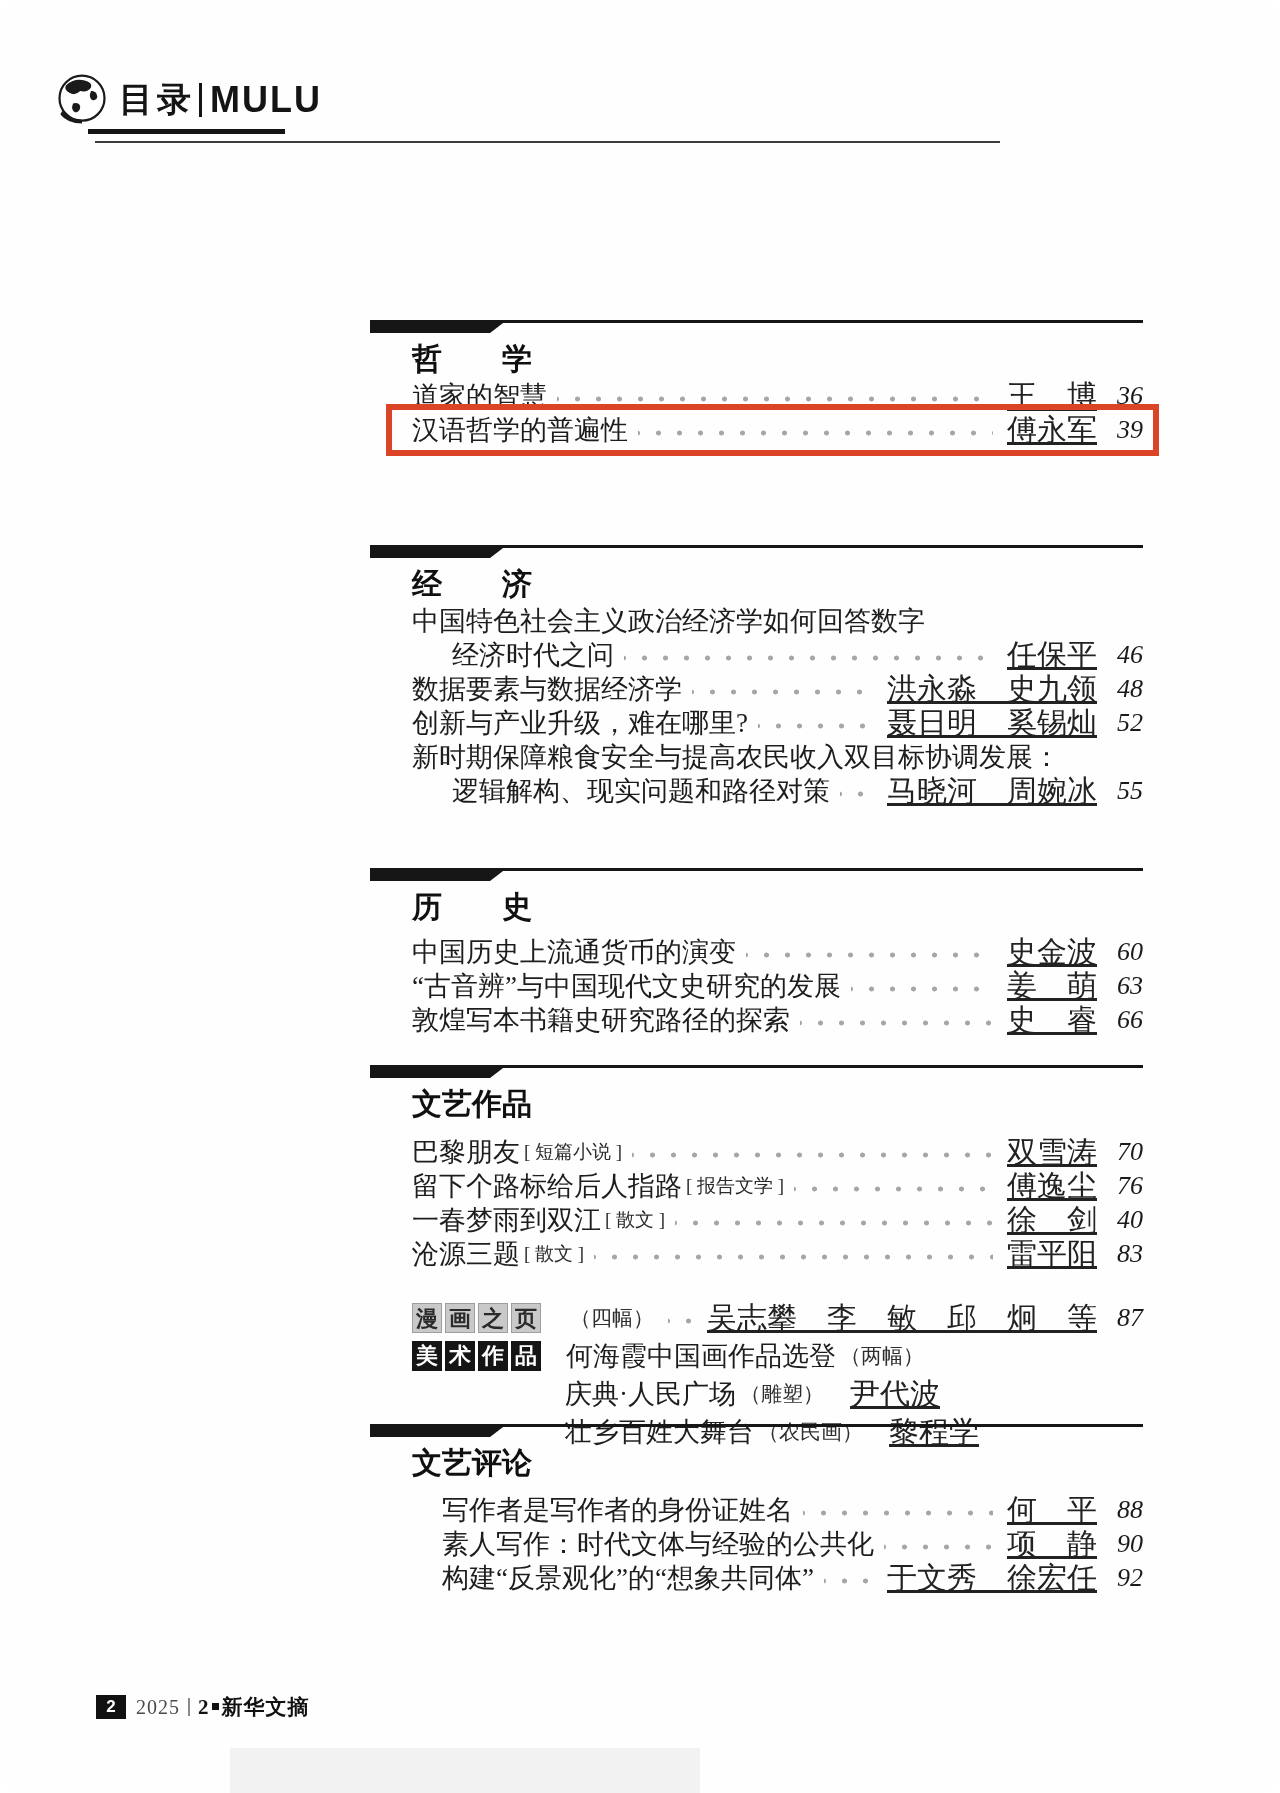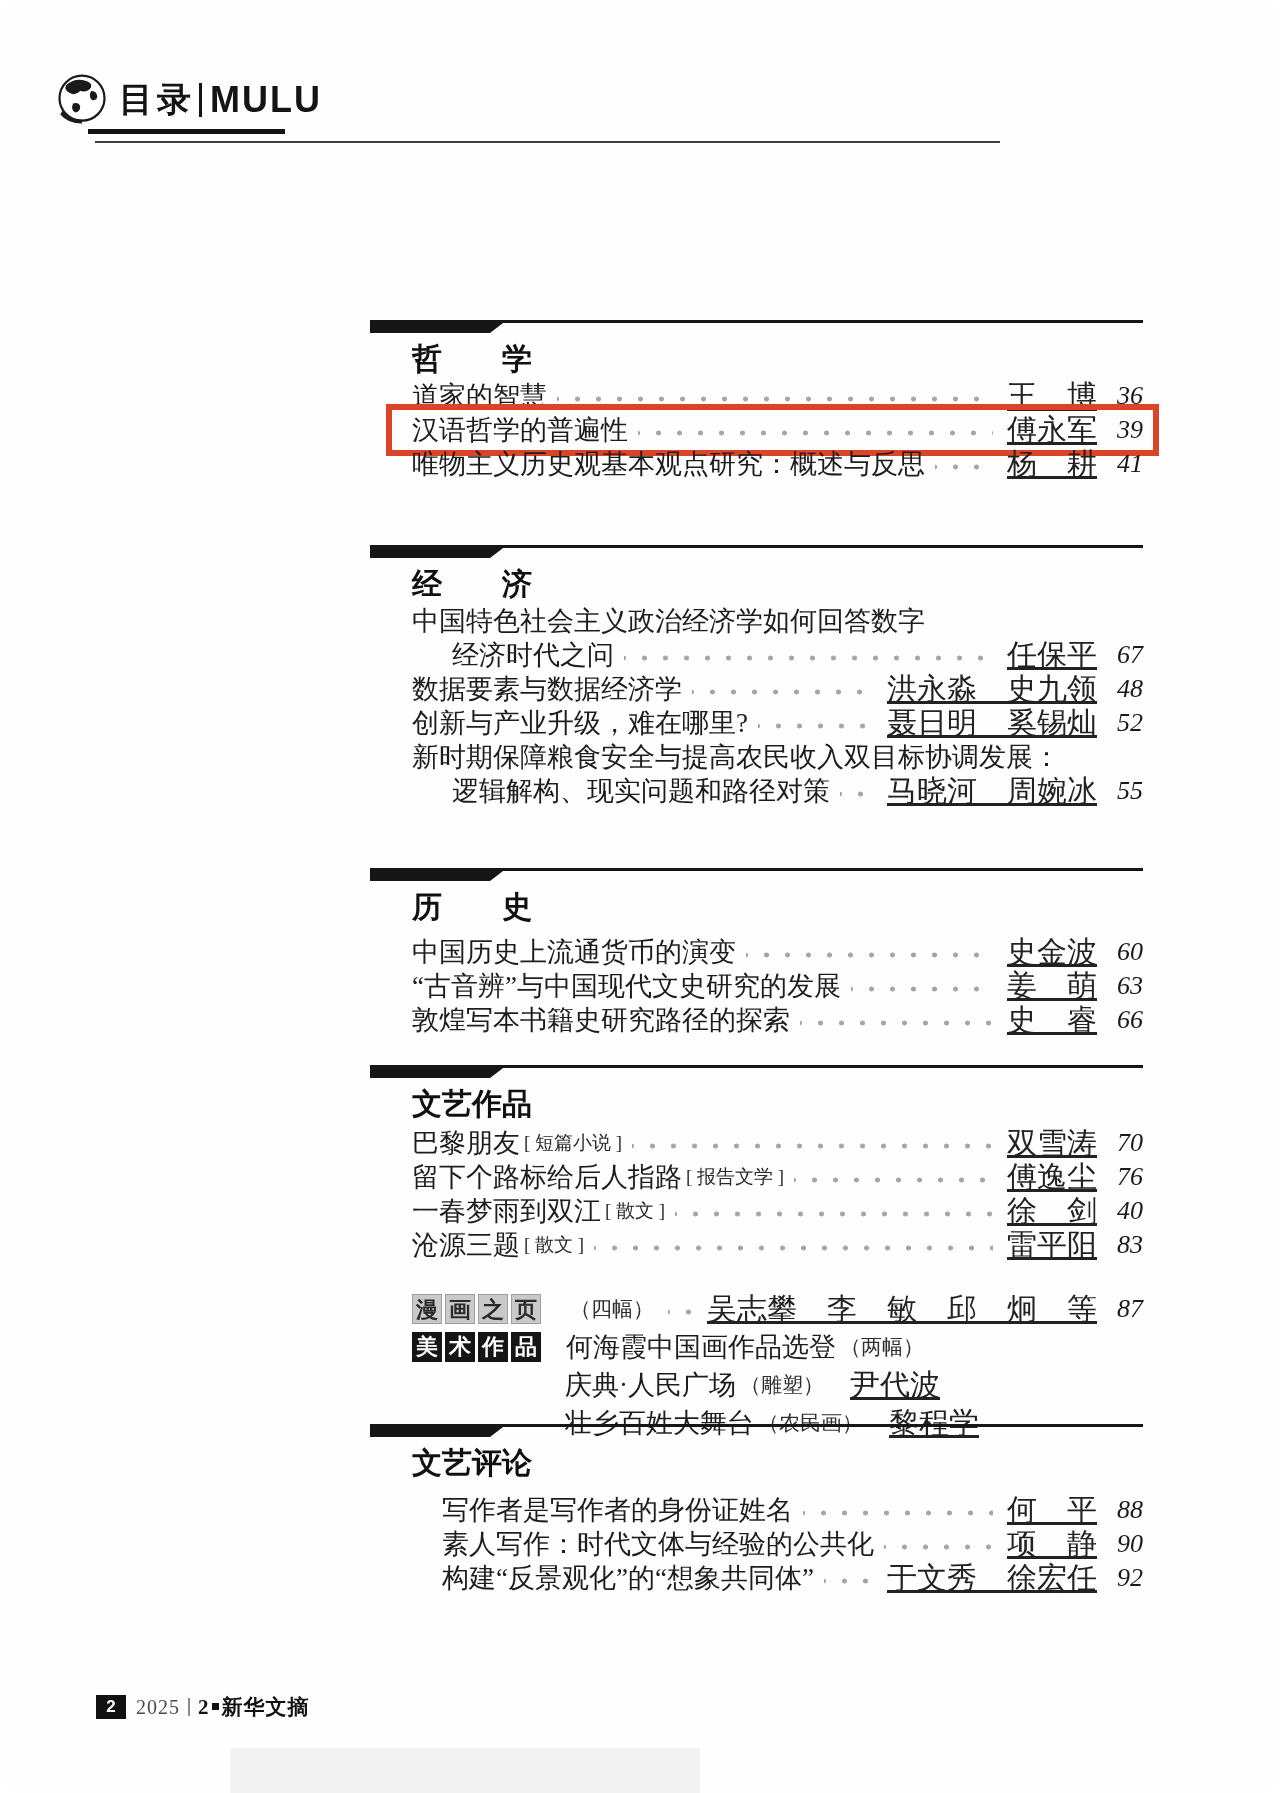--- a/index.html
+++ b/index.html
@@ -97,44 +97,38 @@
         <span class="entry-authors">王　博</span>
         <span class="entry-page">36</span>
       </div>
       <div class="row">
         <span class="hl"></span>
         <span class="entry-title">汉语哲学的普遍性</span>
         <span class="leader"></span>
         <span class="entry-authors">傅永军</span>
         <span class="entry-page">39</span>
       </div>
-      <div class="row">
-        <span class="entry-title">唯物主义历史观基本观点研究：概述与反思</span>
-        <span class="leader"></span>
-        <span class="entry-authors">杨　耕</span>
-        <span class="entry-page">41</span>
-      </div>
     </div>
   </div>
 
   <div class="section" style="top:545px;">
     <div class="divider">
       <div class="divider-line"></div>
       <div class="divider-wedge"></div>
     </div>
     <div class="section-title">经　　济</div>
     <div class="rows">
       <div class="row">
         <span class="entry-title">中国特色社会主义政治经济学如何回答数字</span>
       </div>
       <div class="row indent">
         <span class="entry-title">经济时代之问</span>
         <span class="leader"></span>
         <span class="entry-authors">任保平</span>
-        <span class="entry-page">67</span>
+        <span class="entry-page">46</span>
       </div>
       <div class="row">
         <span class="entry-title">数据要素与数据经济学</span>
         <span class="leader"></span>
         <span class="entry-authors">洪永淼　史九领</span>
         <span class="entry-page">48</span>
       </div>
       <div class="row">
         <span class="entry-title">创新与产业升级，难在哪里?</span>
         <span class="leader"></span>
@@ -180,21 +174,21 @@
       </div>
     </div>
   </div>
 
   <div class="section" style="top:1065px;">
     <div class="divider">
       <div class="divider-line"></div>
       <div class="divider-wedge"></div>
     </div>
     <div class="section-title">文艺作品</div>
-    <div class="rows" style="margin-top:4px;">
+    <div class="rows" style="margin-top:13px;">
       <div class="row">
         <span class="entry-title">巴黎朋友</span>
         <span class="entry-tag">[ 短篇小说 ]</span>
         <span class="leader"></span>
         <span class="entry-authors">双雪涛</span>
         <span class="entry-page">70</span>
       </div>
       <div class="row">
         <span class="entry-title">留下个路标给后人指路</span>
         <span class="entry-tag">[ 报告文学 ]</span>

